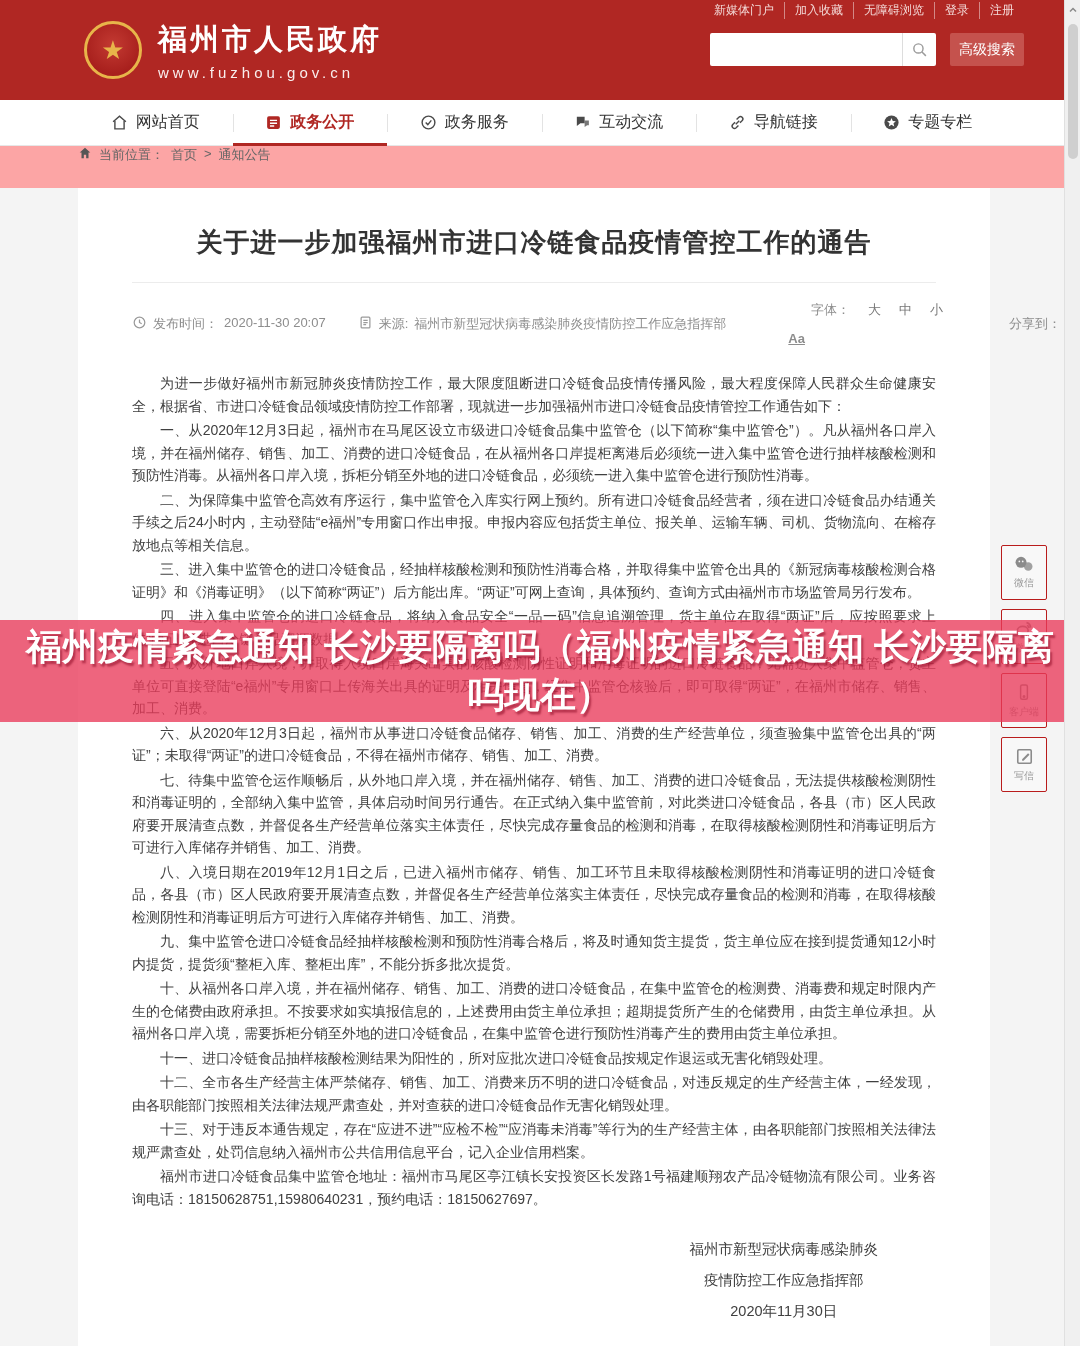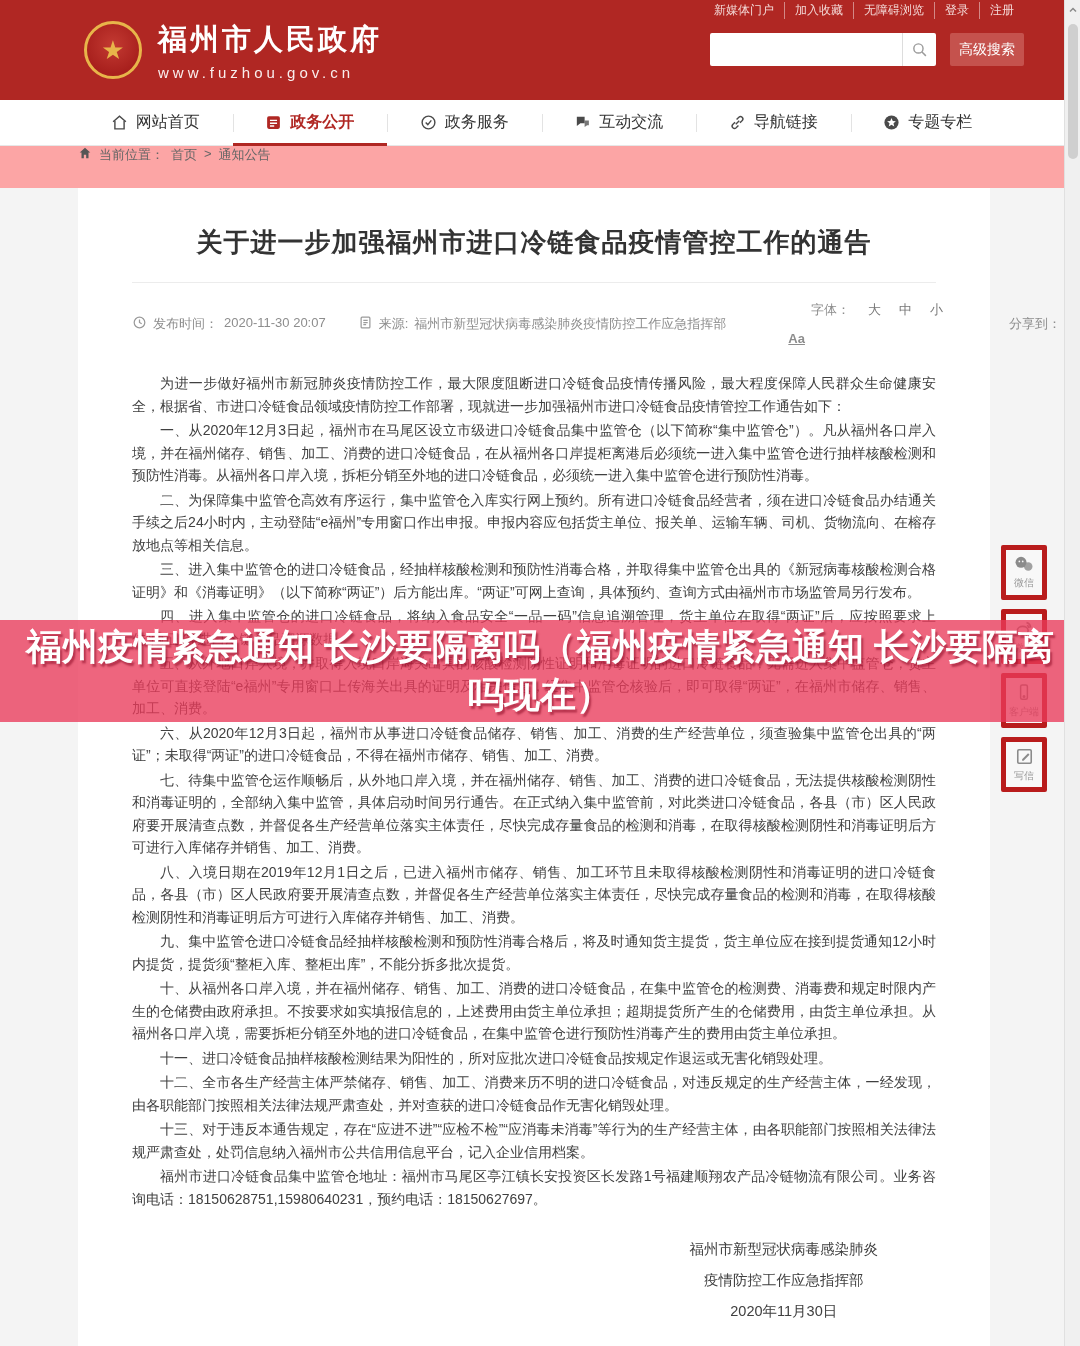--- a/index.html
+++ b/index.html
@@ -61,21 +61,21 @@
   .micon { display:flex; color:#9a9a9a; }
   .aa { text-decoration:underline; font-weight:bold; color:#8d8d8d;margin-top:30px; }
   .font-size-opt { margin-left:12px; cursor:pointer; color:#777; }
   .article-body { margin-top:26px; width:804px; }
   .article-body p { font-size:14px; line-height:22.5px; color:#404040; text-indent:2em; margin-bottom:2px; text-align:justify; }
   .signature-wrap { text-align:right; margin-top:24px; padding-right:58px; }
   .signature { display:inline-block; text-align:center; font-size:14.5px; color:#404040; line-height:31px; }
 
   
   .float-toolbar { position:absolute; left:1001px; top:545px; width:46px; display:flex; flex-direction:column; gap:9px; z-index:5; }
-  .tool-btn { width:46px; height:55px; background:#f8f8f8; border:5px solid #b91c1c; border-radius:2px;
+  .tool-btn { width:46px; height:55px; background:#f8f8f8; border:1px solid #b91c1c; border-radius:2px;
     display:flex; flex-direction:column; align-items:center; justify-content:center; gap:3px; cursor:pointer; }
   .tool-btn .ticon { color:#8b8b8b; display:flex; }
   .tool-btn .tlabel { font-size:10px; color:#999; }
 
   
   .overlay-banner { position:absolute; left:0; top:620px; width:1080px; height:102px;
     background:rgba(233,58,90,.78); z-index:50; display:flex; flex-direction:column;
     align-items:center; justify-content:center; }
   .overlay-banner .oline { color:#fff; font-size:36px; font-weight:800; line-height:48px; letter-spacing:0;
     text-shadow:2px 3px 2px rgba(130,0,28,.5); white-space:nowrap; }

